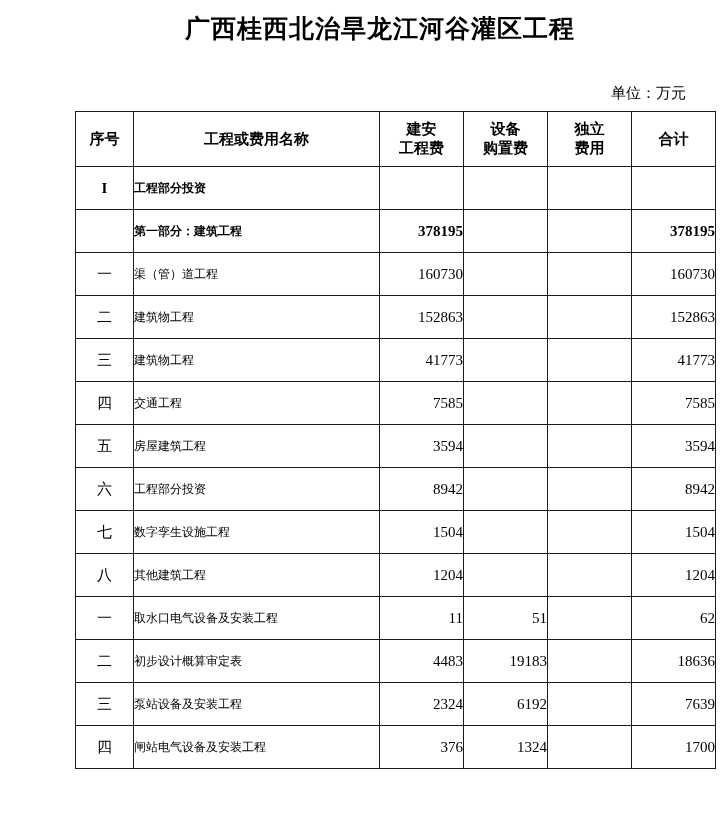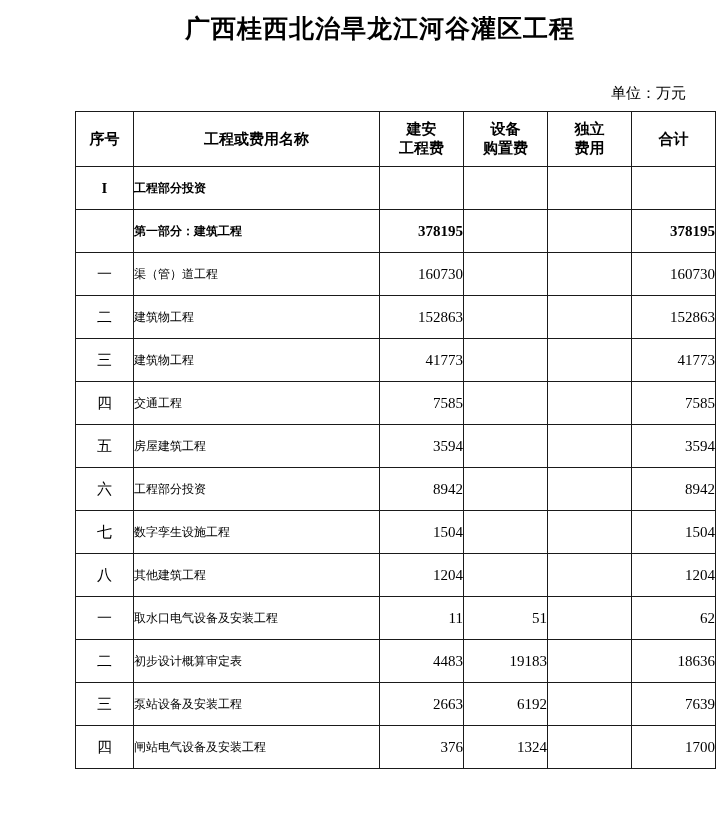--- a/index.html
+++ b/index.html
@@ -226,21 +226,21 @@
             <td class="c-seq">二</td>
             <td class="c-name">初步设计概算审定表</td>
             <td class="c-num">4483</td>
             <td class="c-num">19183</td>
             <td class="c-num"></td>
             <td class="c-num">18636</td>
           </tr>
           <tr>
             <td class="c-seq">三</td>
             <td class="c-name">泵站设备及安装工程</td>
-            <td class="c-num">2663</td>
+            <td class="c-num">2324</td>
             <td class="c-num">6192</td>
             <td class="c-num"></td>
             <td class="c-num">7639</td>
           </tr>
           <tr>
             <td class="c-seq">四</td>
             <td class="c-name">闸站电气设备及安装工程</td>
             <td class="c-num">376</td>
             <td class="c-num">1324</td>
             <td class="c-num"></td>

